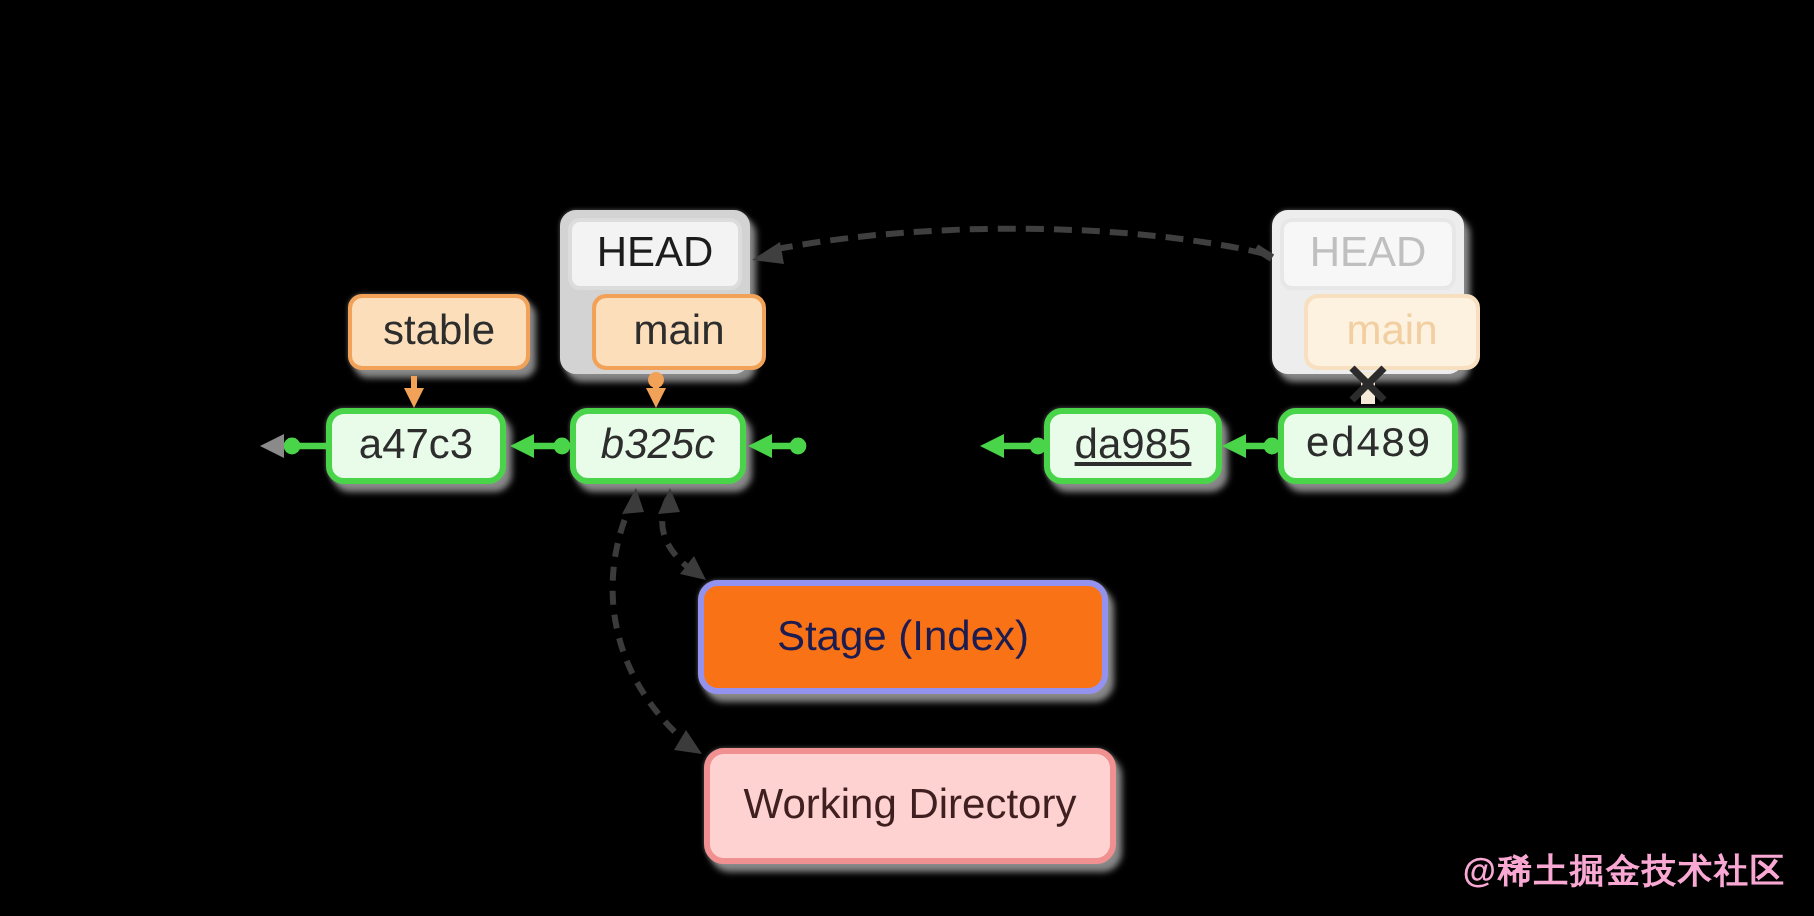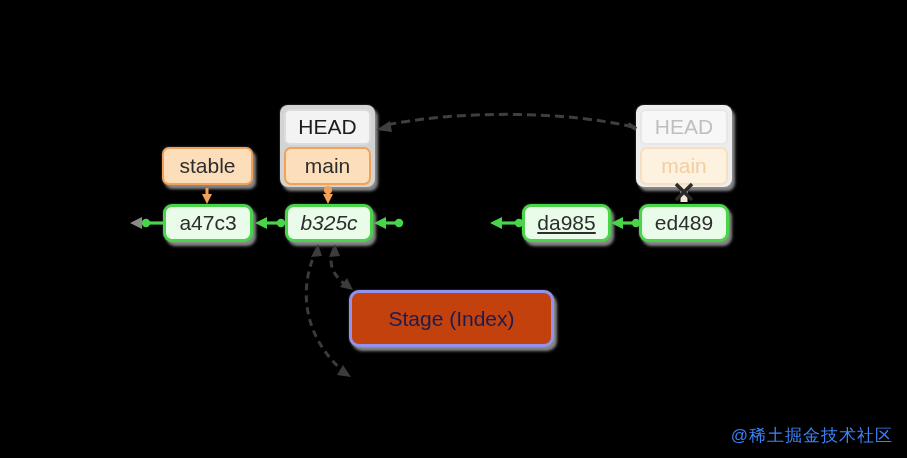--- a/index.html
+++ b/index.html
@@ -10,39 +10,39 @@
   .box{
     position:absolute;display:flex;align-items:center;justify-content:center;
     box-sizing:border-box;font-size:21px;color:#2d2d2d;
     box-shadow:3px 4px 3px rgba(150,150,150,0.9), 0 0 2px rgba(110,110,110,0.8);
   }
   .commit{
     border:3px solid #4ad44a;background:#e9fce9;border-radius:9px;
     width:90px;height:38px;top:204px;
   }
   .branch{
-    border:2px solid #f2a158;background:#fcdfba;border-radius:7px;height:38px;
+    border:2px solid #f2a158;background:#fcdfba;border-radius:7px;height:38px;margin-left:12px;
   }
   .panel{
     position:absolute;border-radius:8px;
     box-shadow:3px 4px 3px rgba(150,150,150,0.9), 0 0 2px rgba(110,110,110,0.8);
   }
   .headbox{
     border:2px solid #dcdcdc;background:#f3f3f3;border-radius:6px;
     color:#1c1c1c;font-size:21px;box-shadow:none;
   }
   .faded.headbox{color:#bfbfbf;background:#f7f7f7;border-color:#e7e7e7;}
   .faded.branch{color:#f2cfa0;background:#fdf1e0;border-color:#f7dfc0;box-shadow:none;}
   .area{
     border:3px solid;border-radius:10px;font-size:21px;
   }
-  #stage{left:349px;top:290px;width:205px;height:57px;border-color:#9393ef;background:#c2410c;color:#1c1c50;}
+  #stage{left:349px;top:290px;width:205px;height:57px;border-color:#9393ef;background:#f97316;color:#1c1c50;}
   #working{left:352px;top:374px;width:206px;height:58px;border-color:#f19090;background:#ffd2d2;color:#3f1f1f;}
   #watermark{
-    position:absolute;right:14px;bottom:11px;color:#3b82f6;font-size:17px;font-weight:400;
+    position:absolute;right:14px;bottom:11px;color:#f9a8d4;font-size:17px;font-weight:700;
     text-shadow:1px 1px 2px #000, -1px -1px 2px rgba(0,0,0,.7);letter-spacing:1px;
   }
   svg.overlay{position:absolute;left:0;top:0;pointer-events:none;}
 </style>
 </head>
 <body>
 
 <div id="canvas">
 
   <div class="panel" style="left:280px;top:105px;width:95px;height:82px;background:#d3d3d3;"></div>
@@ -53,23 +53,24 @@
 
   <div class="box headbox" style="left:284px;top:109px;width:87px;height:36px;">HEAD</div>
   <div class="box branch" style="left:284px;top:147px;width:87px;box-shadow:none;">main</div>
 
   <div class="box headbox faded" style="left:640px;top:109px;width:88px;height:36px;">HEAD</div>
   <div class="box branch faded" style="left:640px;top:147px;width:88px;">main</div>
 
   <div class="box commit" style="left:163px;">a47c3</div>
   <div class="box commit" style="left:285px;width:88px;font-style:italic;">b325c</div>
   <div class="box commit" style="left:522px;width:89px;text-decoration:underline;">da985</div>
-  <div class="box commit" style="left:639px;">ed489</div>
+  <div class="box commit" style="left:639px;font-family:Liberation Mono, monospace;">ed489</div>
 
   <div class="box area" id="stage">Stage (Index)</div>
+  <div class="box area" id="working">Working Directory</div>
 
   <svg class="overlay" width="907" height="458" viewBox="0 0 907 458">
 
     <g>
       <line x1="163" y1="223" x2="146" y2="223" stroke="#4ad44a" stroke-width="3.2"></line>
       <circle cx="146" cy="223" r="4.2" fill="#4ad44a"></circle>
       <polygon points="130,223 142,217 142,229" fill="#8a8a8a"></polygon>
     </g>
 
     <g>

